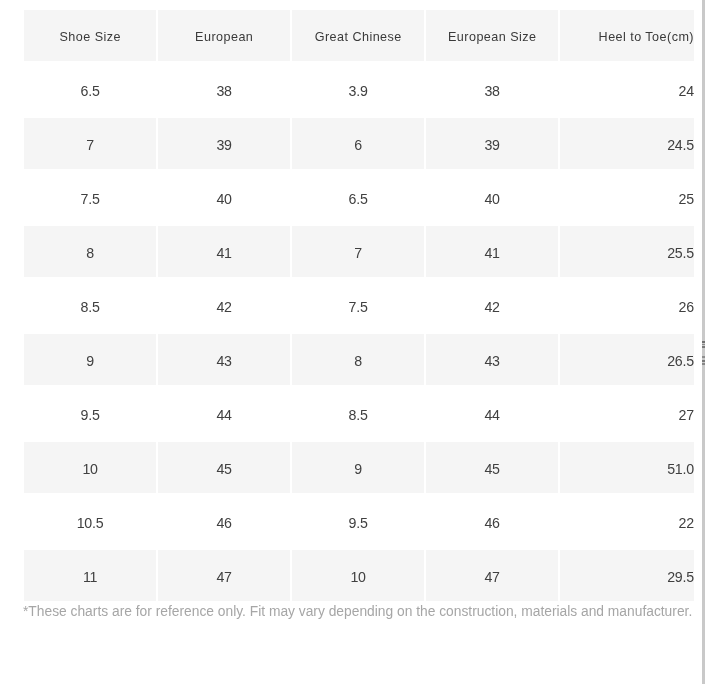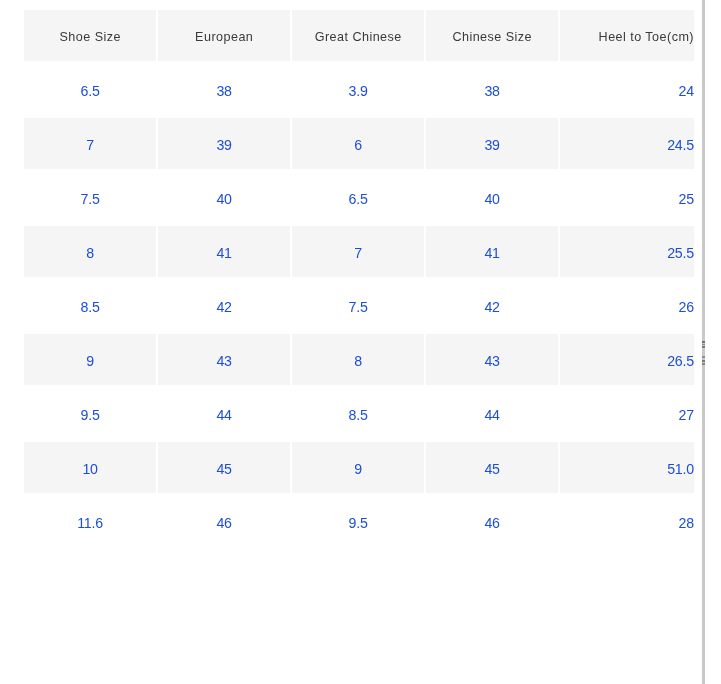--- a/index.html
+++ b/index.html
@@ -41,21 +41,21 @@
   }
   .size-table th {
     background:#f5f5f5;
     color:#3a3a3a;
     font-size:12.6px;
     letter-spacing:0.45px;
     text-indent:0.45px;
     padding-top:2px;
   }
   .size-table td {
-    color:#1d4ed8;
+    color:#404040;
     font-size:14.2px;
     letter-spacing:-0.2px;
     text-indent:0.2px;
     padding-top:2px;
   }
   .size-table tbody tr:nth-child(even) td { background:#f5f5f5; }
   .size-table th:last-child,
   .size-table td:last-child { border-right-width:0;text-align:right; }
 
   
@@ -83,21 +83,21 @@
 <body>
 
 <div class="page">
 
   <table class="size-table">
     <thead>
       <tr>
           <th>Shoe Size</th>
           <th>European</th>
           <th>Great Chinese</th>
-          <th>Chinese Size</th>
+          <th>European Size</th>
           <th>Heel to Toe(cm)</th>
         </tr>
     </thead>
     <tbody>
         <tr>
           <td>6.5</td>
           <td>38</td>
           <td>3.9</td>
           <td>38</td>
           <td>24</td>
@@ -145,29 +145,37 @@
           <td>27</td>
         </tr>
         <tr>
           <td>10</td>
           <td>45</td>
           <td>9</td>
           <td>45</td>
           <td>51.0</td>
         </tr>
         <tr>
-          <td>11.6</td>
+          <td>10.5</td>
           <td>46</td>
           <td>9.5</td>
           <td>46</td>
-          <td>28</td>
+          <td>22</td>
+        </tr>
+        <tr>
+          <td>11</td>
+          <td>47</td>
+          <td>10</td>
+          <td>47</td>
+          <td>29.5</td>
         </tr>
       </tbody>
   </table>
 
+  <div class="footnote">*These charts are for reference only. Fit may vary depending on the construction, materials and manufacturer.</div>
 
   <div class="edge-strip">
     <div class="edge-mark" style="top:341px;height:2px;"></div>
     <div class="edge-mark" style="top:344px;height:1px;opacity:.7;"></div>
     <div class="edge-mark" style="top:346px;height:2px;opacity:.9;"></div>
     <div class="edge-mark" style="top:356px;height:2px;opacity:.65;"></div>
     <div class="edge-mark" style="top:360px;height:2px;opacity:.9;"></div>
     <div class="edge-mark" style="top:363px;height:2px;opacity:.75;"></div>
   </div>
 

